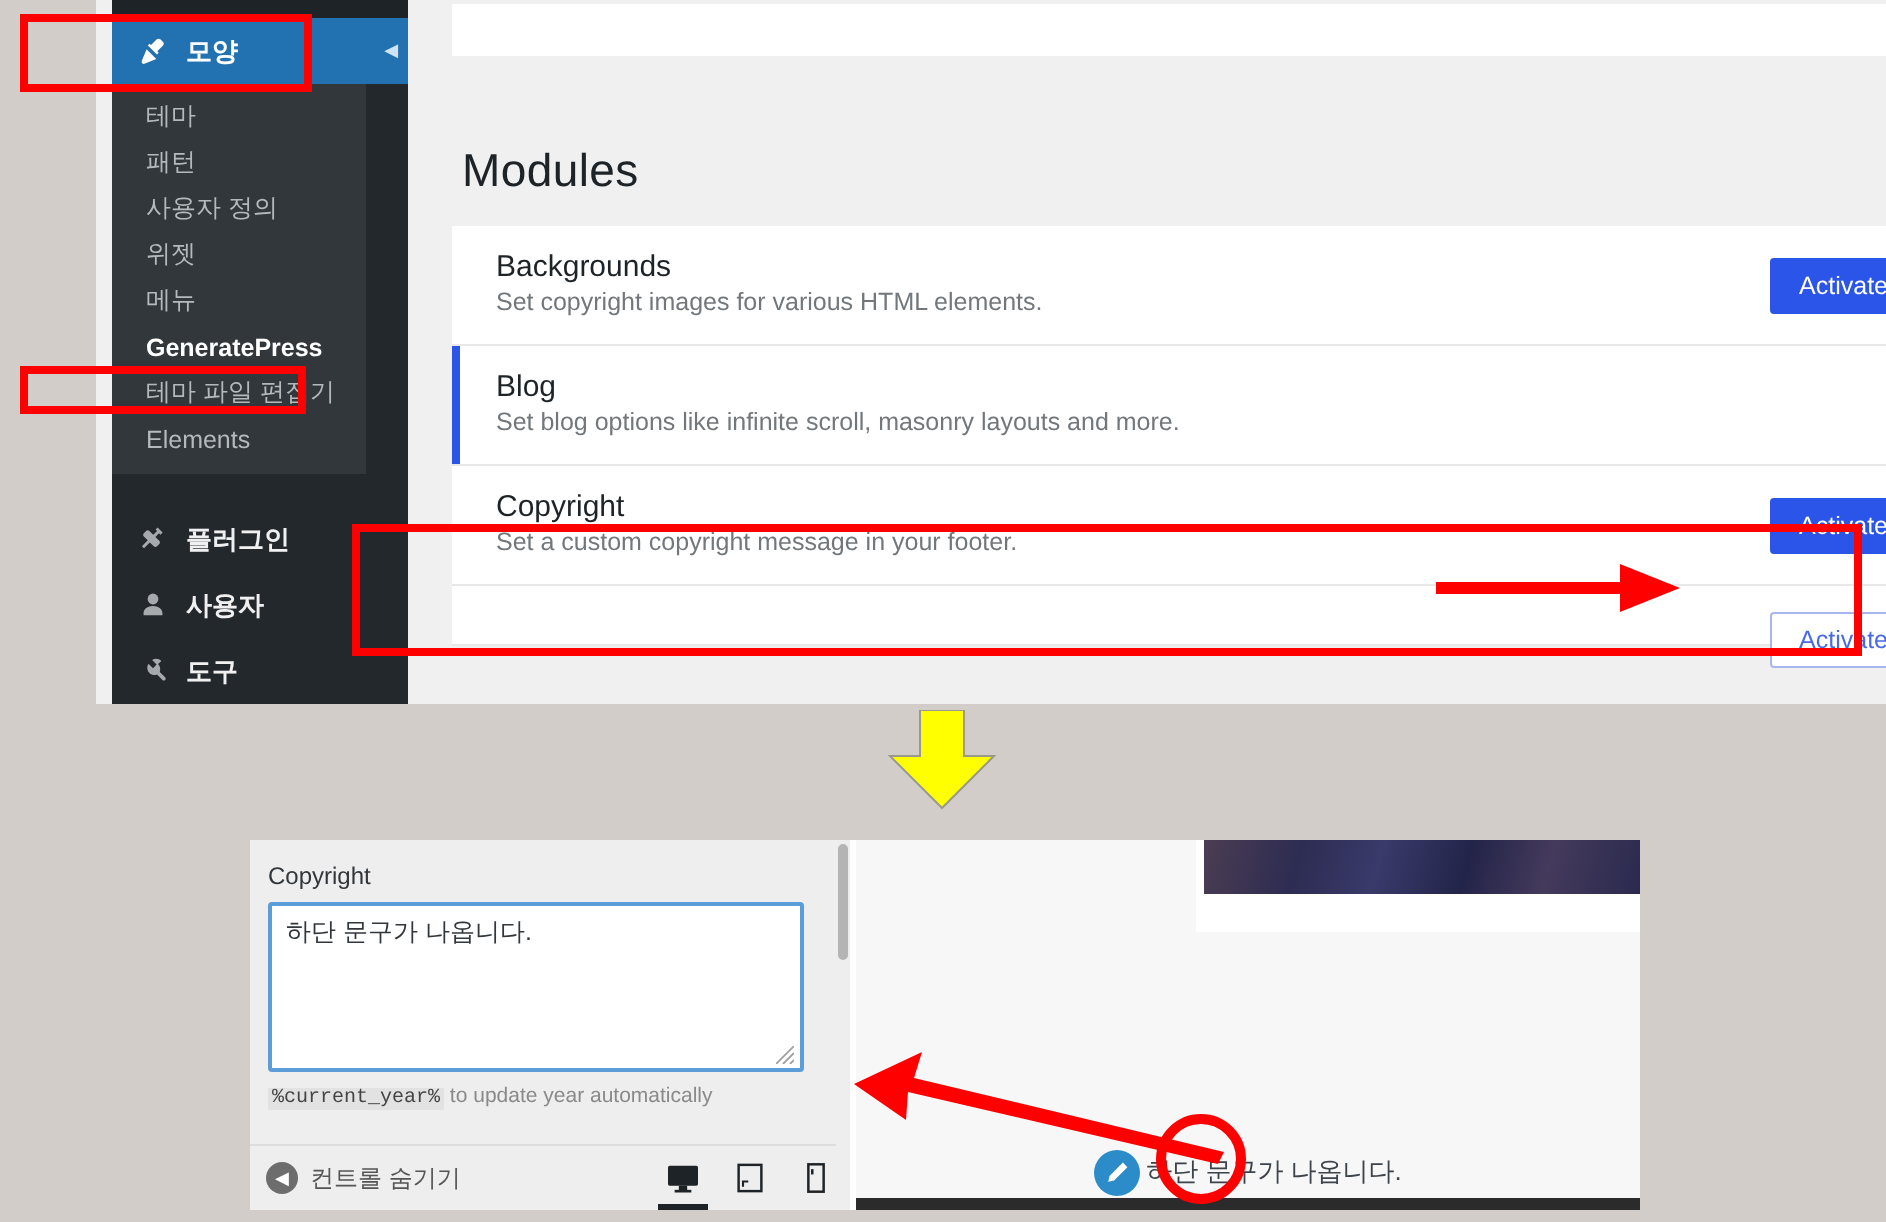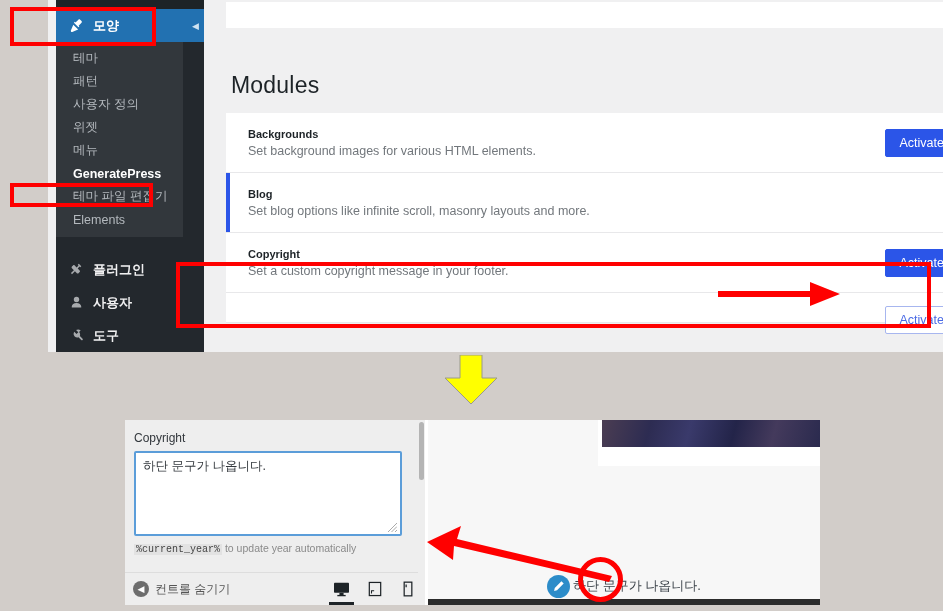--- a/index.html
+++ b/index.html
@@ -37,21 +37,21 @@
   .content-wrap{position:absolute;left:156px;top:28px;width:787px;height:324px;background:#f0f0f1;}
 
   .page-title{position:absolute;left:183px;top:72px;font-size:23px;color:#1d2327;font-weight:400;letter-spacing:.2px;}
 
   .modules-list{position:absolute;left:178px;top:113px;width:753px;}
   .mod-row{position:relative;height:60px;background:#fff;border-bottom:1px solid #e8e8ea;
     display:flex;align-items:center;box-sizing:border-box;padding-left:22px;padding-right:20px;}
   .mod-row .accent{position:absolute;left:0;top:0;bottom:0;width:4px;background:transparent;}
   .mod-row.active .accent{background:#2b55e8;}
   .mod-texts{flex:1;}
-  .mod-name{font-size:11px;font-weight:bold;color:#1d2327;line-height:16px;}
+  .mod-name{font-size:15px;font-weight:normal;color:#1d2327;line-height:16px;}
   .mod-desc{font-size:12.5px;color:#72777c;line-height:17px;margin-top:1px;}
   .mod-actions{display:flex;align-items:center;gap:14px;}
 
   .btn{font-size:12.5px;border-radius:2px;padding:6px 14px;cursor:pointer;line-height:14px;
     font-family:"Liberation Sans",sans-serif;white-space:nowrap;}
   .btn-primary{background:#2b55e8;color:#fff;border:1px solid #2b55e8;}
   .btn-secondary{background:#fff;color:#4a6ae5;border:1px solid #a7b6ef;}
 
   .sliders-ico{width:18px;height:16px;display:block;}
 
@@ -168,21 +168,21 @@
   </div>
 
   <div class="page-title">Modules</div>
 
   <div class="modules-list">
 
     <div class="mod-row">
       <span class="accent"></span>
       <div class="mod-texts">
         <div class="mod-name">Backgrounds</div>
-        <div class="mod-desc">Set background images for various HTML elements.</div>
+        <div class="mod-desc">Set copyright images for various HTML elements.</div>
       </div>
       <div class="mod-actions">
         <button class="btn btn-primary">Activate</button>
       </div>
     </div>
 
     <div class="mod-row active">
       <span class="accent"></span>
       <div class="mod-texts">
         <div class="mod-name">Blog</div>

